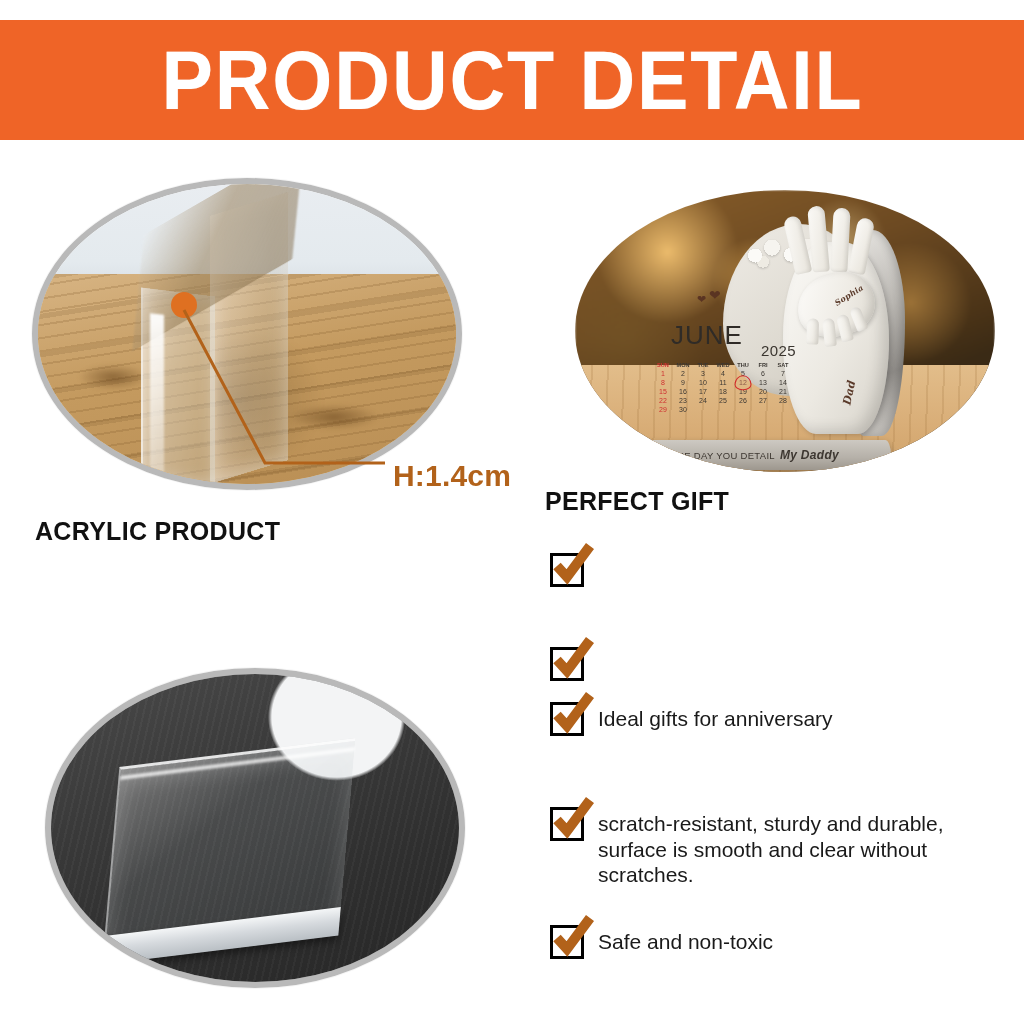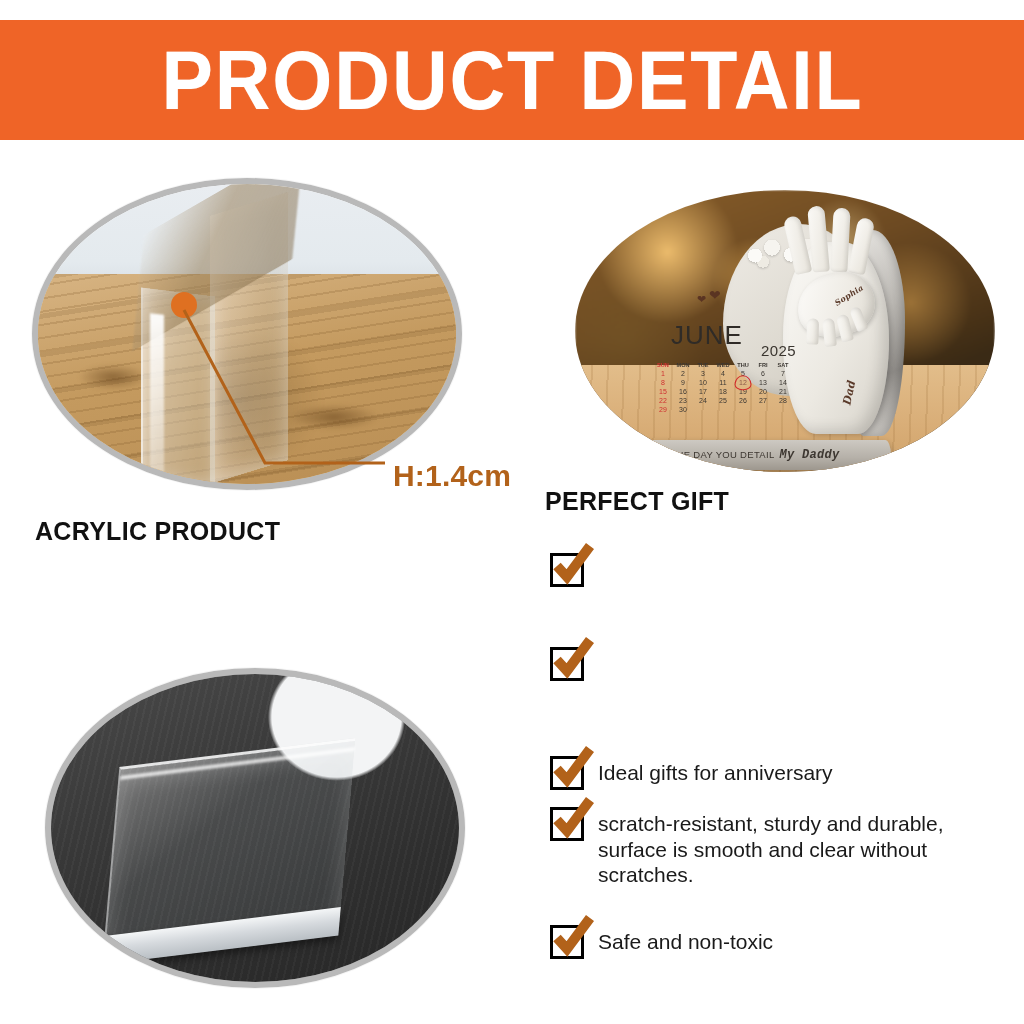--- a/index.html
+++ b/index.html
@@ -202,21 +202,21 @@
     position:absolute;left:44px;top:250px;width:272px;height:30px;
     background:linear-gradient(#cdc9c2,#b5b0a8 60%,#9d978e);
     border-radius:6px/50%;
     box-shadow:0 3px 6px rgba(0,0,0,.3);
   }
   .plaque-text{
     position:absolute;left:0;right:0;top:8px;text-align:center;
     font-size:9.5px;color:#3d3731;letter-spacing:.3px;white-space:nowrap;
   }
   .plaque-text .script{
-    font-family:Liberation Mono, monospace;font-style:italic;font-weight:bold;
+    font-family:Liberation Sans, sans-serif;font-style:italic;font-weight:bold;
     font-size:12px;margin-left:5px;
   }
 
   
   #oval-acrylic-slab{left:45px;top:648px;width:420px;height:320px;}
   .scene-slate{
     position:absolute;inset:0;
     background:
       radial-gradient(ellipse at 70% 14%,#f3f4f5 0 16%,rgba(243,244,245,0) 17%),
       repeating-linear-gradient(103deg,rgba(255,255,255,.035) 0 2px,rgba(0,0,0,0) 2px 7px),
@@ -262,21 +262,21 @@
   .feature-text{
     font-size:21px;color:#1a1a1a;line-height:1.22;
     font-family:"Liberation Sans",sans-serif;
     white-space:pre-line;
     padding-top:4px;
   }
 
   #feature-acrylic-0{left:42px;top:548px;width:470px;}
   #feature-gift-0{left:550px;top:533px;width:450px;}
   #feature-gift-1{left:550px;top:627px;width:450px;}
-  #feature-gift-2{left:550px;top:736px;width:450px;}
+  #feature-gift-2{left:550px;top:682px;width:450px;}
   #feature-gift-3{left:550px;top:787px;width:460px;}
   #feature-gift-4{left:550px;top:905px;width:450px;}
 </style>
 </head>
 <body>
 
 <div class="page">
 
   <div class="banner">
     <div class="banner-title">PRODUCT DETAIL</div>

